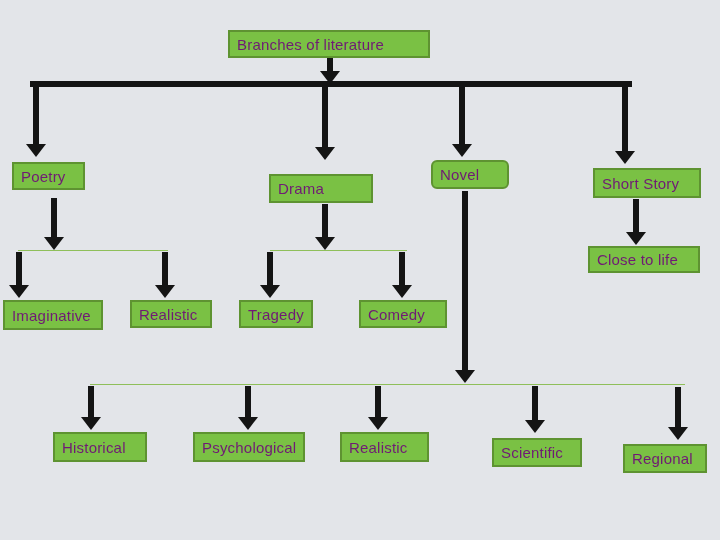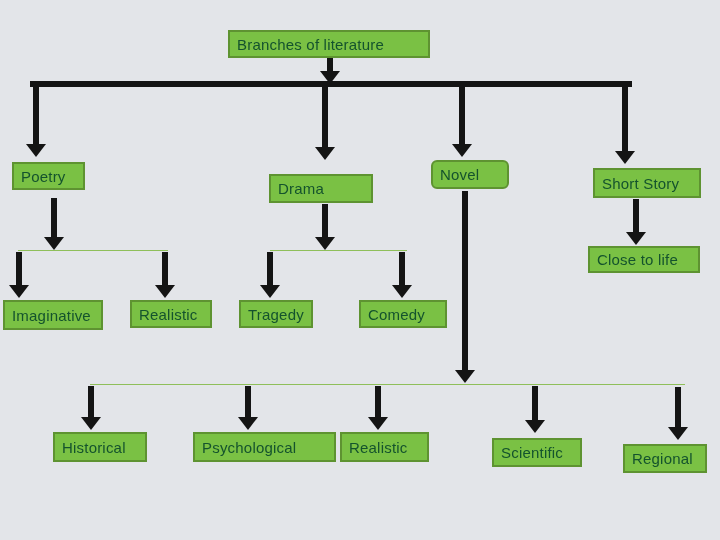--- a/index.html
+++ b/index.html
@@ -8,21 +8,21 @@
     width:720px;height:540px;
     background:#e3e5e9;
     font-family:"Liberation Sans", sans-serif;
     overflow:hidden;
   }
   .node{
     position:absolute;
     background:#7ac144;
     border:2px solid #5e9331;
     box-sizing:border-box;
-    color:#14532d;
+    color:#701a75;
     font-size:15px;
     display:flex;
     align-items:center;
     padding-left:7px;
     white-space:nowrap;
     letter-spacing:0.2px;
     text-align:right;
   }
   .line{position:absolute;}
   .line.black{background:#141414;}
@@ -80,18 +80,18 @@
   <div class="node" style="left:593px;top:168px;width:108px;height:30px;">Short Story</div>
 
   <div class="node" style="left:588px;top:246px;width:112px;height:27px;">Close to life</div>
 
   <div class="node" style="left:3px;top:300px;width:100px;height:30px;">Imaginative</div>
   <div class="node" style="left:130px;top:300px;width:82px;height:28px;">Realistic</div>
   <div class="node" style="left:239px;top:300px;width:74px;height:28px;">Tragedy</div>
   <div class="node" style="left:359px;top:300px;width:88px;height:28px;">Comedy</div>
 
   <div class="node" style="left:53px;top:432px;width:94px;height:30px;">Historical</div>
-  <div class="node" style="left:193px;top:432px;width:143px;height:30px;">Psychological</div>
+  <div class="node" style="left:193px;top:432px;width:112px;height:30px;">Psychological</div>
   <div class="node" style="left:340px;top:432px;width:89px;height:30px;">Realistic</div>
   <div class="node" style="left:492px;top:438px;width:90px;height:29px;">Scientific</div>
   <div class="node" style="left:623px;top:444px;width:84px;height:29px;">Regional</div>
 
 </div>
 
 </body></html>

